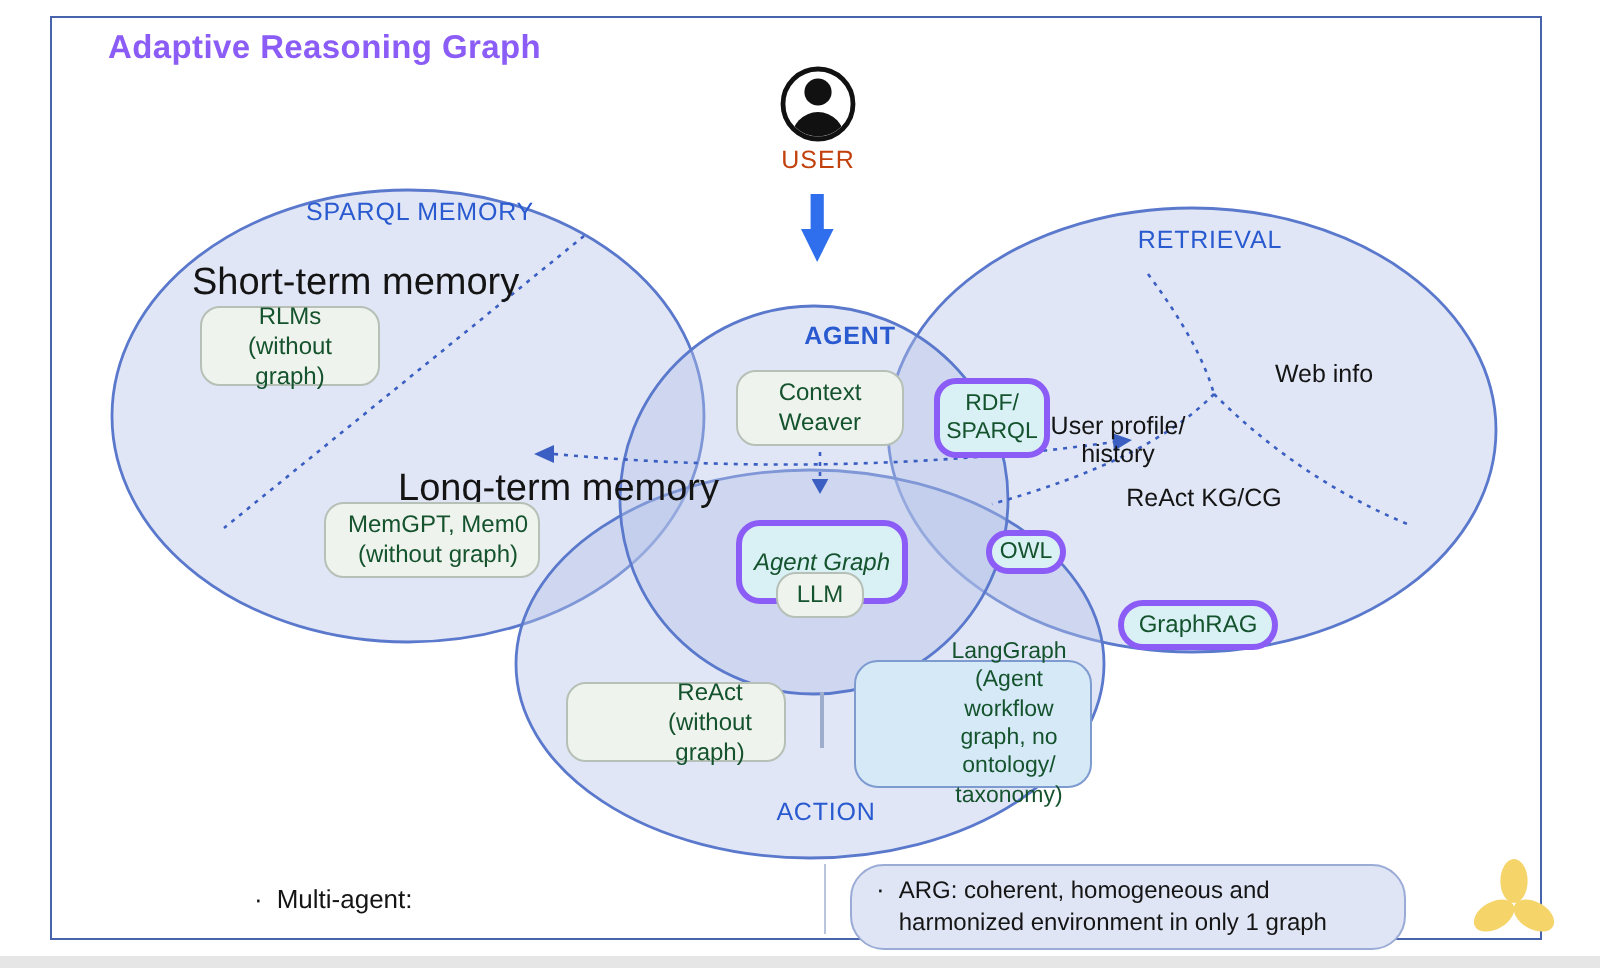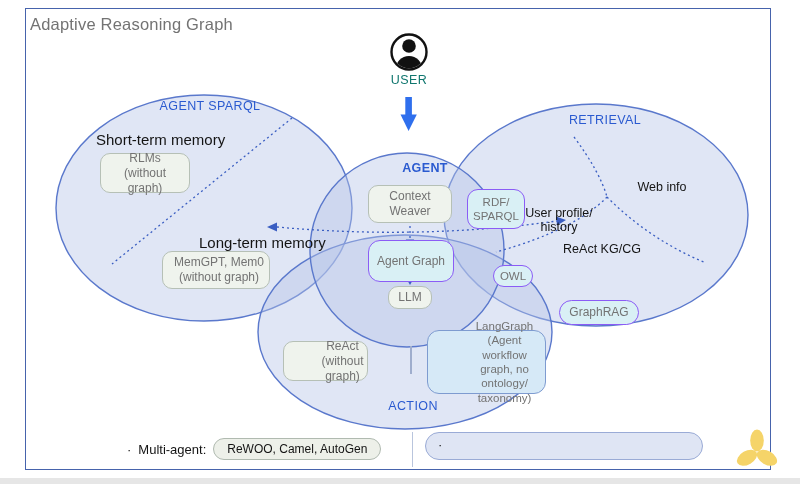--- a/index.html
+++ b/index.html
@@ -7,44 +7,44 @@
     width:800px;height:484px;position:relative;overflow:hidden;
     font-family:"Liberation Sans",sans-serif;color:#151515;
     -webkit-font-smoothing:antialiased;
   }
   .frame{
     position:absolute;left:25px;top:8px;width:746px;height:462px;
     border:1.6px solid #4663ac;background:transparent;box-sizing:border-box;
   }
   .bstrip{position:absolute;left:0;top:478px;width:800px;height:6px;background:#e6e6e6;}
   .title{
-    position:absolute;left:30px;top:15px;font-size:16.5px;font-weight:400;
-    color:#737373;letter-spacing:.2px;
+    position:absolute;left:54px;top:15px;font-size:16.5px;font-weight:700;
+    color:#8b5cf6;letter-spacing:.2px;
   }
   .layer{position:absolute;left:0;top:0;width:800px;height:484px;}
   .rlabel{
     position:absolute;color:#2a5ad0;font-size:12.5px;font-weight:500;
     letter-spacing:.4px;text-align:center;
   }
-  .ptext{position:absolute;font-size:15px;color:#141414;}
+  .ptext{position:absolute;font-size:19px;color:#141414;}
   .ml{white-space:pre-line;}
   .ctr{text-align:center;}
   .vbox{
     position:absolute;display:flex;align-items:center;justify-content:center;
     text-align:center;box-sizing:border-box;border-radius:10px;
-    font-size:12px;line-height:1.25;padding:2px 4px;color:#737373;
+    font-size:12px;line-height:1.25;padding:2px 4px;color:#14532d;
   }
   .g{background:#eff3ed;border:1px solid #b6c0b6;}
-  .c{background:#d9f0f5;border:1px solid #8b5cf6;}
+  .c{background:#d9f0f5;border:3px solid #8b5cf6;}
   .b{background:#d6e9f7;border:1px solid #7e9bd0;border-radius:12px;}
   .small{font-size:11.5px;}
   .vdiv{position:absolute;background:#9fadcd;}
   .userlabel{
     position:absolute;left:379px;top:73px;width:60px;text-align:center;
-    font-size:12.5px;letter-spacing:.5px;color:#0f766e;
+    font-size:12.5px;letter-spacing:.5px;color:#c2410c;
   }
   .footrow{
     position:absolute;left:127px;top:436px;height:26px;display:flex;
     align-items:center;gap:7px;font-size:13px;color:#141414;
   }
   .pill-g{
     background:#edf0e9;border:1px solid #b0bab0;border-radius:14px;
     padding:3px 13px;font-size:12px;display:flex;align-items:center;
   }
   .argpill{
@@ -101,55 +101,56 @@
   </g>
   <g fill="#f5d469">
     <ellipse cx="757" cy="440.5" rx="6.8" ry="11"></ellipse>
     <ellipse cx="757" cy="440.5" rx="6.8" ry="11" transform="rotate(120 757 452)"></ellipse>
     <ellipse cx="757" cy="440.5" rx="6.8" ry="11" transform="rotate(240 757 452)"></ellipse>
   </g>
 </svg>
 
 <div class="userlabel">USER</div>
 
-<div class="rlabel" style="left:140px;top:99px;width:140px;">AGENT SPARQL</div>
+<div class="rlabel" style="left:140px;top:99px;width:140px;">SPARQL MEMORY</div>
 <div class="rlabel" style="left:545px;top:113px;width:120px;">RETRIEVAL</div>
 <div class="rlabel" style="left:395px;top:161px;width:60px;font-weight:bold;">AGENT</div>
 <div class="rlabel" style="left:383px;top:399px;width:60px;">ACTION</div>
 
 <div class="ptext" style="left:96px;top:131px;">Short-term memory</div>
 <div class="vbox g ml" style="left:100px;top:153px;width:90px;height:40px;">RLMs
 (without graph)</div>
 <div class="ptext" style="left:165px;top:234px;margin-left:34px;">Long-term memory</div>
 <div class="vbox g ml" style="left:162px;top:251px;width:108px;height:38px;padding-left:10px;">MemGPT, Mem0
 (without graph)</div>
 
 <div class="vbox g ml" style="left:368px;top:185px;width:84px;height:38px;">Context
 Weaver</div>
-<div class="vbox c" style="left:368px;top:240px;width:86px;height:42px;border-radius:12px;">Agent Graph</div>
+<div class="vbox c" style="left:368px;top:260px;width:86px;height:42px;border-radius:12px;font-style:italic;">Agent Graph</div>
 <div class="vbox g" style="left:388px;top:286px;width:44px;height:23px;">LLM</div>
 
 <div class="vbox c ml small" style="left:467px;top:189px;width:58px;height:40px;border-radius:11px;">RDF/
 SPARQL</div>
 <div class="vbox c small" style="left:493px;top:265px;width:40px;height:22px;border-radius:11px;">OWL</div>
 <div class="ptext ml ctr" style="left:503px;top:170px;width:112px;font-size:12.5px;margin-top:36px;">User profile/
 history</div>
 <div class="ptext ctr" style="left:612px;top:166px;width:100px;font-size:12.5px;margin-top:14px;">Web info</div>
 <div class="ptext ctr" style="left:552px;top:242px;width:100px;font-size:12.5px;">ReAct KG/CG</div>
 <div class="vbox c" style="left:559px;top:261px;width:80px;height:25px;border-radius:13px;margin-top:39px;">GraphRAG</div>
 
-<div class="vbox g ml" style="left:283px;top:341px;width:85px;height:40px;padding-left:38px;">ReAct
+<div class="vbox g ml" style="left:283px;top:341px;width:110px;height:40px;padding-left:38px;">ReAct
 (without graph)</div>
 <div class="vdiv" style="left:410px;top:346px;width:1.5px;height:28px;"></div>
 <div class="vbox b ml small" style="left:427px;top:330px;width:119px;height:64px;padding-left:40px;">LangGraph
 (Agent workflow
 graph, no ontology/
 taxonomy)</div>
 
 <div class="footrow">
   <span>·</span>
   <span>Multi-agent:</span>
-  <span class="pill-g">ReWOO, Camel, AutoGen</span>
 </div>
 <div class="vdiv" style="left:412px;top:432px;width:1px;height:35px;background:#b9c5dd;"></div>
 <div class="argpill">
   <span class="btxt">·</span>
+  <span class="atxt">ARG: coherent, homogeneous and
+harmonized environment in only 1 graph</span>
 </div>
 
 </body></html>

